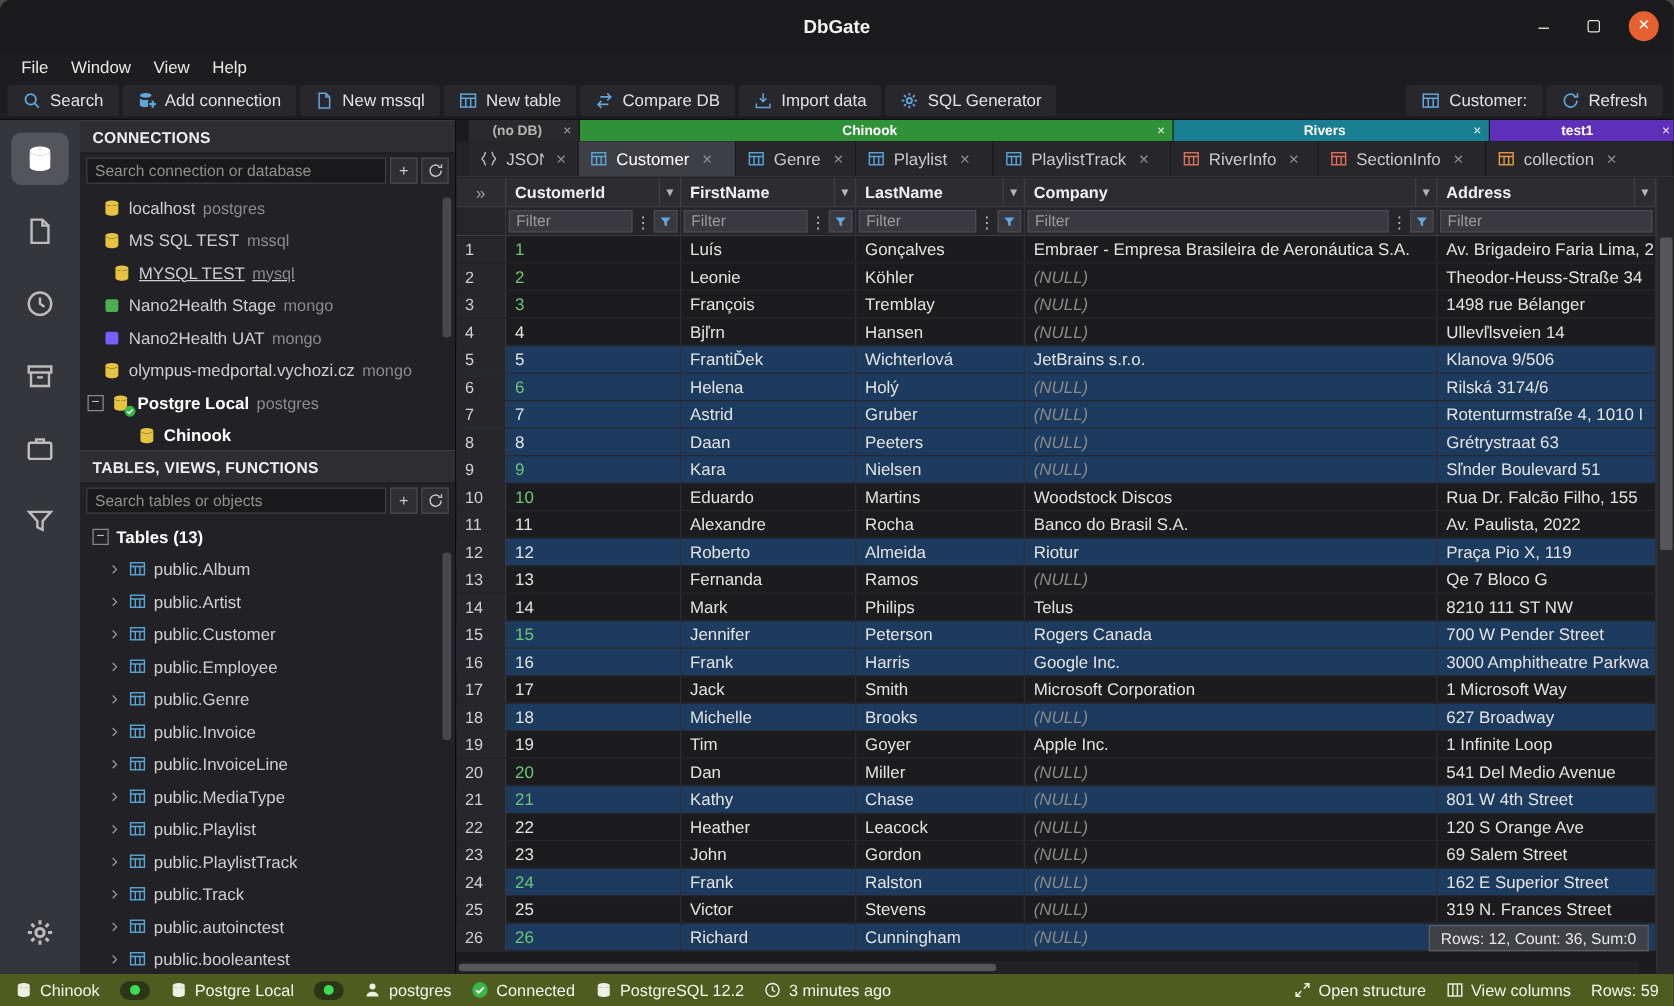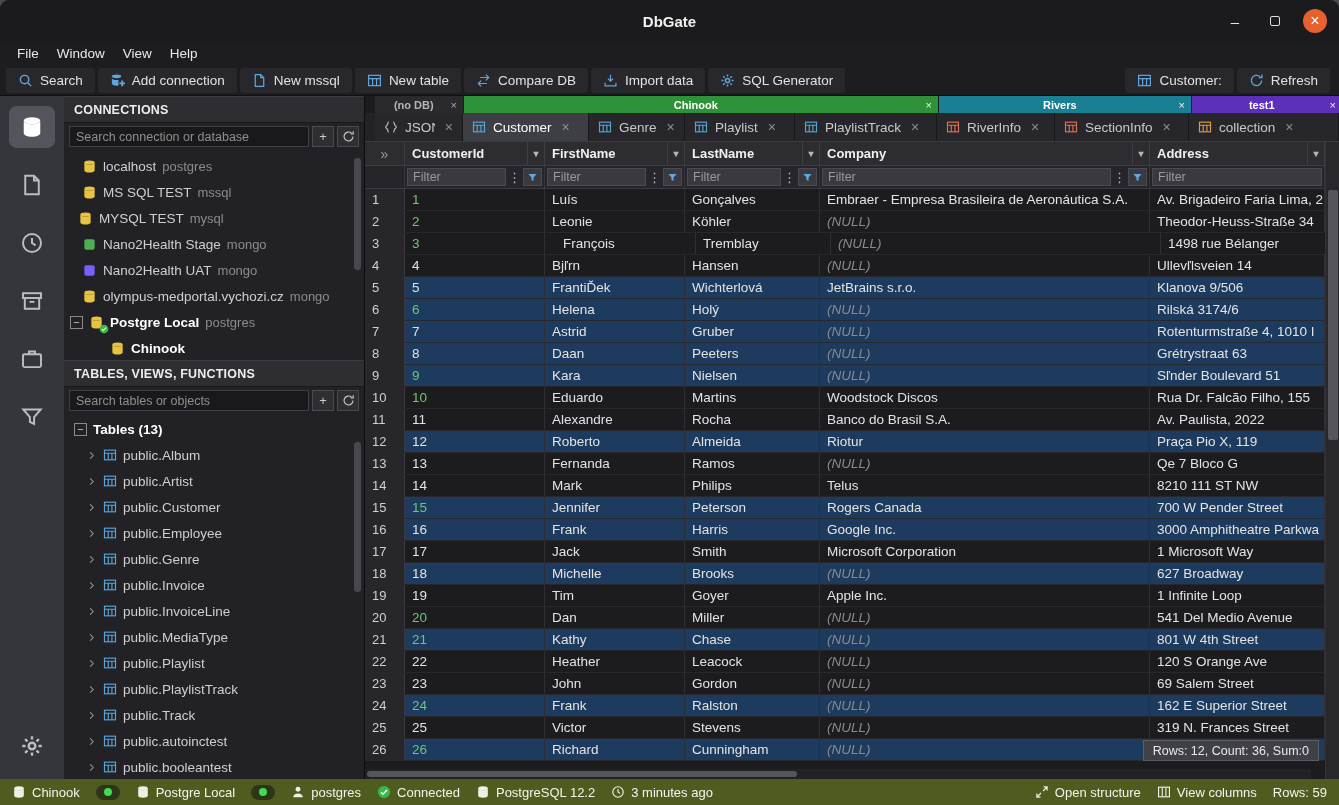--- a/index.html
+++ b/index.html
@@ -325,21 +325,21 @@
                   <g fill="currentColor">
                     <ellipse cx="8" cy="3.8" rx="5.5" ry="2.3"></ellipse>
                     <path d="M2.5 3.8v8.4c0 1.3 2.5 2.3 5.5 2.3s5.5-1 5.5-2.3V3.8c0 1.3-2.5 2.3-5.5 2.3s-5.5-1-5.5-2.3z"></path>
                   </g>
                 </svg>
               </span>
             </span>
             <span class="lbl">MS SQL TEST</span>
             <span class="eng">mssql</span>
           </div>
-          <div class="tree-row" style="padding-left: 14px;">
+          <div class="tree-row" style="padding-left: 26px; text-decoration: underline;">
             <span class="icon-wrap">
               <span class="ic" style="height: 15px; width: 15px; color: rgb(232, 195, 65);">
                 <svg viewBox="0 0 16 16">
                   <g fill="currentColor">
                     <ellipse cx="8" cy="3.8" rx="5.5" ry="2.3"></ellipse>
                     <path d="M2.5 3.8v8.4c0 1.3 2.5 2.3 5.5 2.3s5.5-1 5.5-2.3V3.8c0 1.3-2.5 2.3-5.5 2.3s-5.5-1-5.5-2.3z"></path>
                   </g>
                 </svg>
               </span>
             </span>
@@ -812,21 +812,21 @@
               <div class="gcell gnum" style="width: 40px;">2</div>
               <div class="gcell idgreen" style="width: 140px;">2</div>
               <div class="gcell" style="width: 140px;">Leonie</div>
               <div class="gcell" style="width: 135px;">Köhler</div>
               <div class="gcell null" style="width: 330px;">(NULL)</div>
               <div class="gcell" style="width: 175px;">Theodor-Heuss-Straße 34</div>
             </div>
             <div class="grow">
               <div class="gcell gnum" style="width: 40px;">3</div>
               <div class="gcell idgreen" style="width: 140px;">3</div>
-              <div class="gcell" style="width: 140px; margin-left: 11px;">François</div>
+              <div class="gcell" style="width: 140px;">François</div>
               <div class="gcell" style="width: 135px;">Tremblay</div>
               <div class="gcell null" style="width: 330px;">(NULL)</div>
               <div class="gcell" style="width: 175px;">1498 rue Bélanger</div>
             </div>
             <div class="grow">
               <div class="gcell gnum" style="width: 40px;">4</div>
               <div class="gcell" style="width: 140px;">4</div>
               <div class="gcell" style="width: 140px;">Bjľrn</div>
               <div class="gcell" style="width: 135px;">Hansen</div>
               <div class="gcell null" style="width: 330px;">(NULL)</div>

